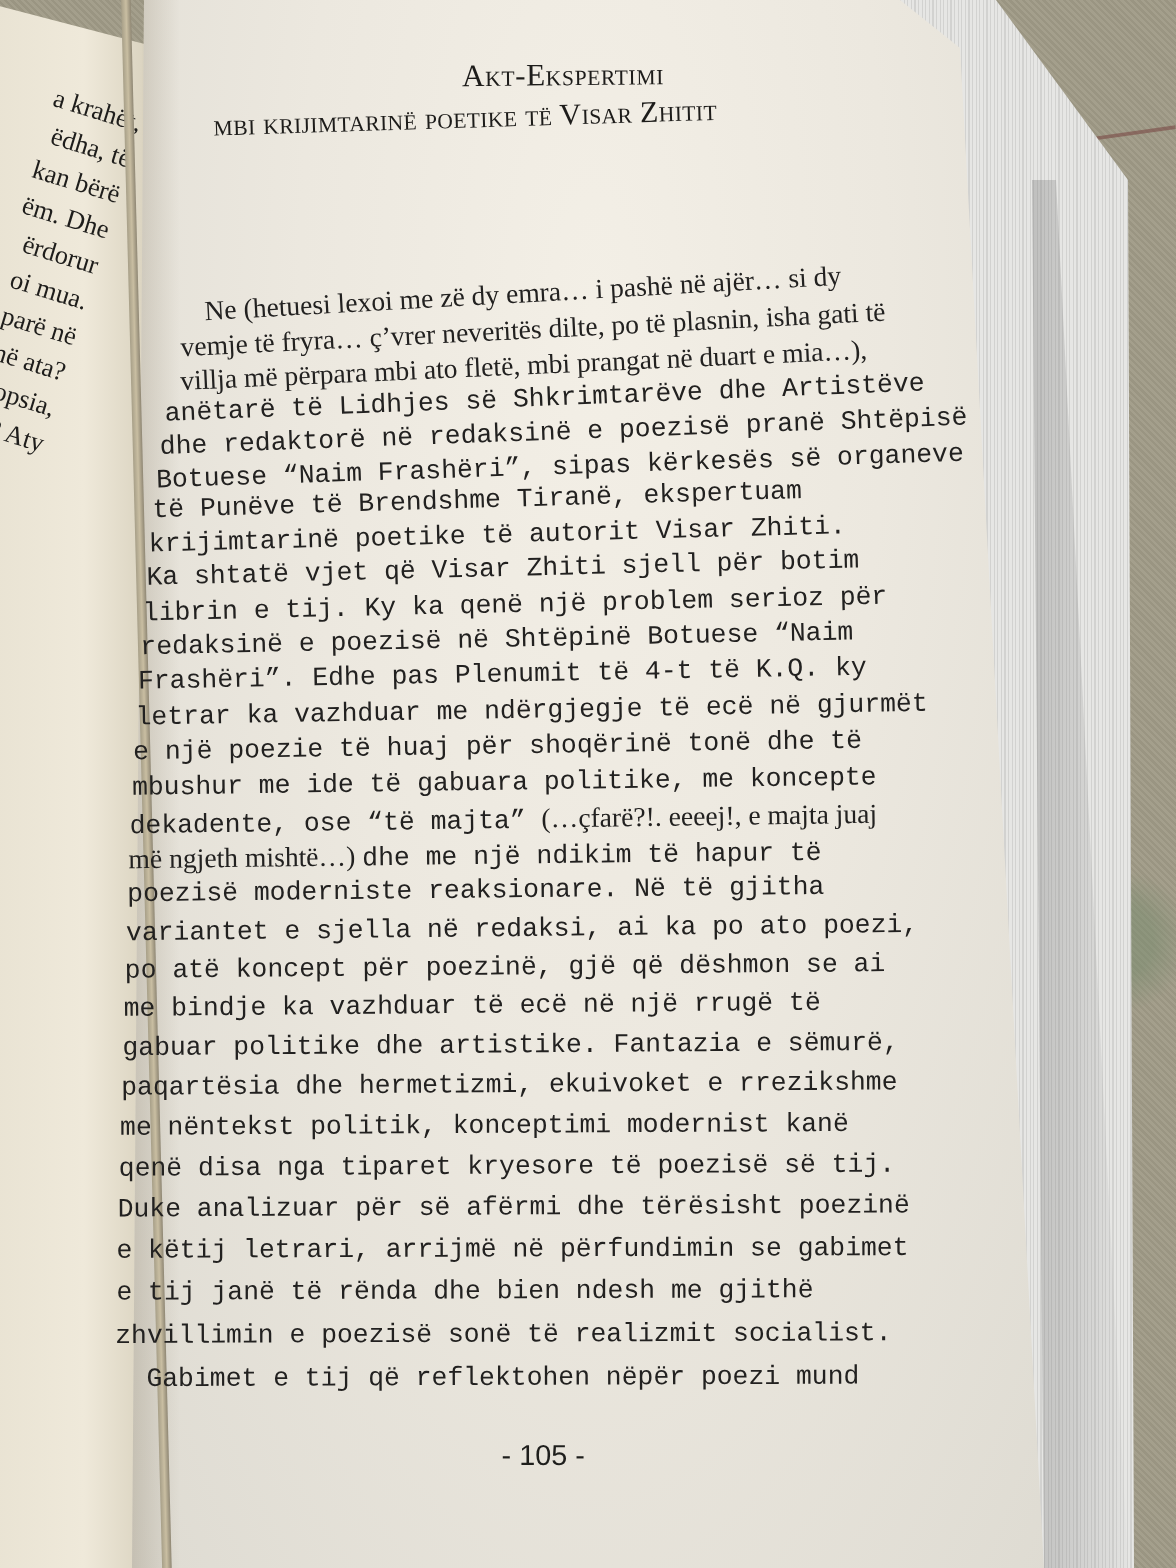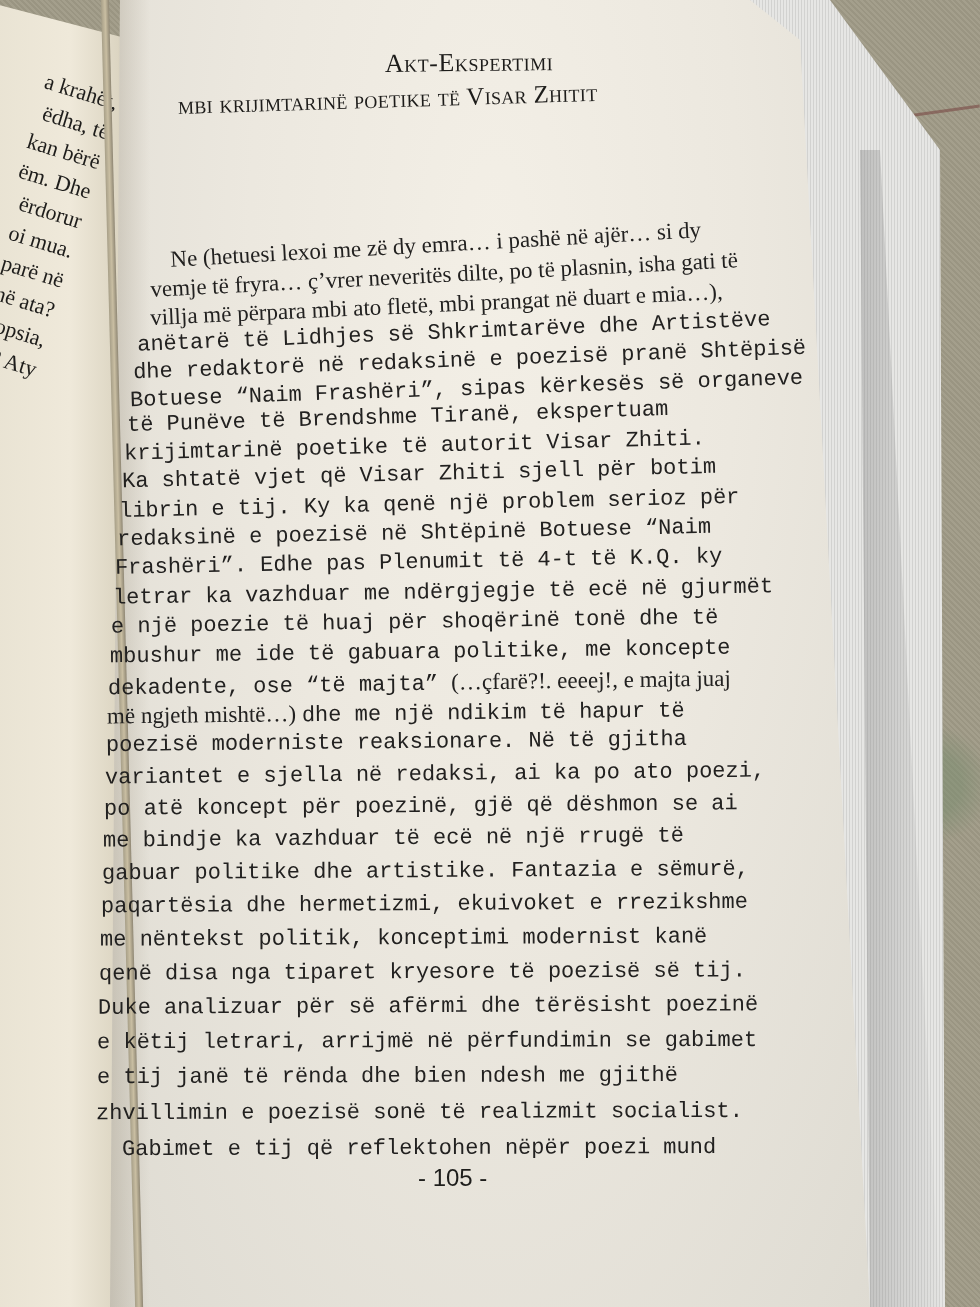--- a/index.html
+++ b/index.html
@@ -143,21 +143,21 @@
       position: absolute;
       white-space: nowrap;
       color: #222120;
       font-size: 22px;
     }
     .serif { font-family: "Liberation Serif", serif; font-size: 23px; }
     .mono { font-family: "Liberation Mono", monospace; font-size: 22px; }
     .page-number {
       position: absolute;
       left: 418px;
-      top: 1164px;
+      top: 1200px;
       font-family: "Liberation Sans", sans-serif;
       font-size: 24px;
       color: #1e1e1c;
     }
   </style>
 </head>
 <body>
 
 <div class="backdrop"></div>
 

